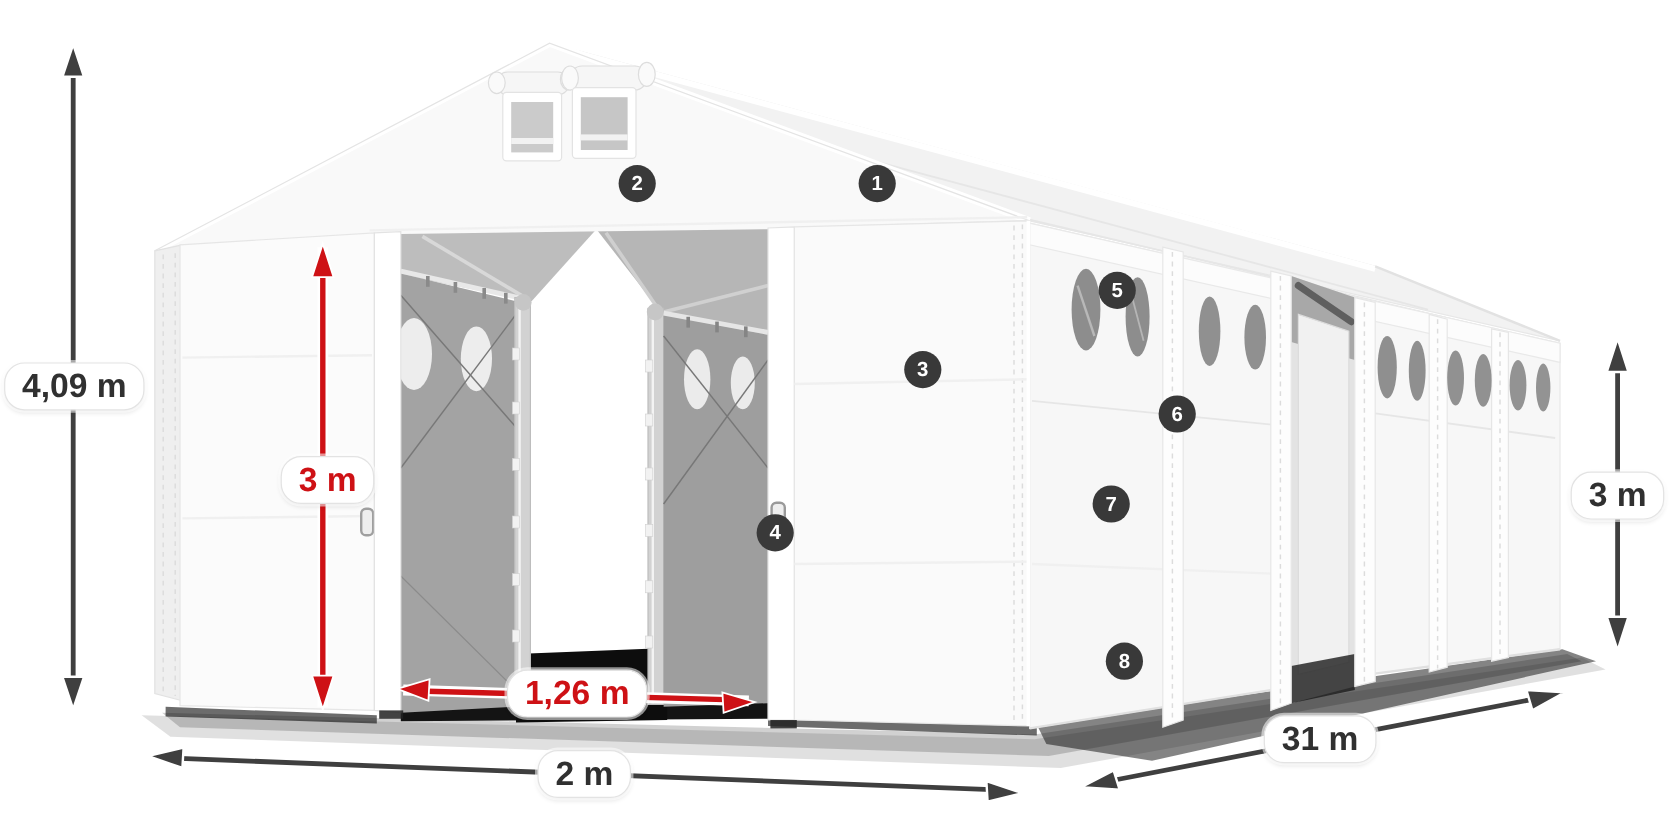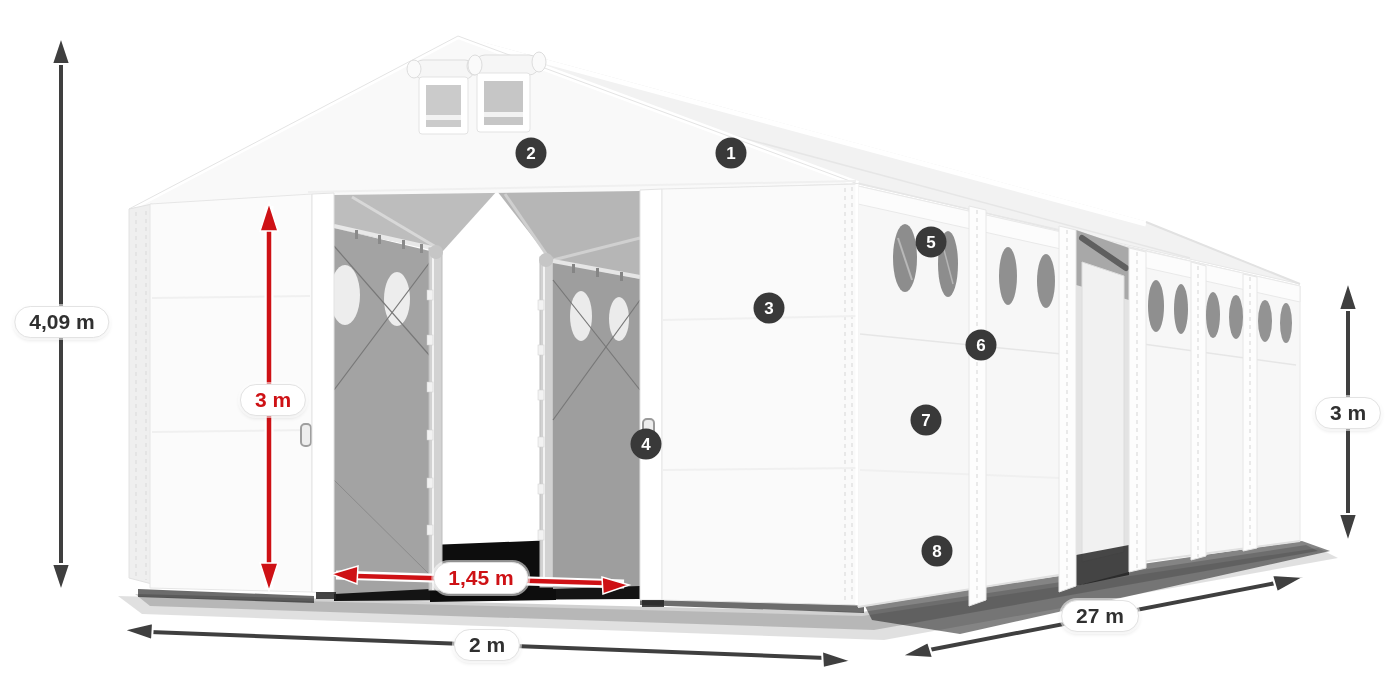--- a/index.html
+++ b/index.html
@@ -1,20 +1,20 @@
 <!DOCTYPE html>
 <html><head>
 <meta charset="utf-8">
 <style>
   html,body{margin:0;padding:0;background:#ffffff;}
   .stage{position:relative;width:1400px;height:700px;background:#ffffff;overflow:hidden;
          font-family:"Liberation Sans",sans-serif;}
   .stage svg{position:absolute;left:0;top:0;}
   .dim-label{position:absolute;transform:translate(-50%,-50%);background:#ffffff;
-    border:1px solid #e3e3e3;border-radius:17px;padding:3px 14px;font-size:21px;
+    border:1px solid #e3e3e3;border-radius:17px;padding:3px 14px;font-size:28px;
     font-weight:bold;color:#303030;white-space:nowrap;
     box-shadow:0 0 0 2px rgba(255,255,255,.55),0 2px 4px rgba(0,0,0,.12);}
   .dim-label.red{color:#ce1115;}
   .badge{position:absolute;transform:translate(-50%,-50%);width:31px;height:31px;
     border-radius:50%;background:#393939;color:#ffffff;font-size:17px;font-weight:bold;
     display:flex;align-items:center;justify-content:center;cursor:pointer;}
   .dash{stroke:#dcdcdc;stroke-width:1.2;stroke-dasharray:4 4;fill:none;}
   .seam{stroke:#e6e6e6;stroke-width:1.5;fill:none;}
   .crease{stroke:#f0f0f0;stroke-width:2;fill:none;}
 </style>
@@ -245,23 +245,23 @@
       <line x1="1348" y1="285" x2="1348" y2="539" stroke="#ffffff" stroke-width="9"></line>
       <line x1="1348" y1="308" x2="1348" y2="517" stroke="#3f3f3f" stroke-width="4"></line>
       <polygon points="1348,282 1339,310 1357,310" fill="#3f3f3f" stroke="#ffffff" stroke-width="2"></polygon>
       <polygon points="1348,542 1339,514 1357,514" fill="#3f3f3f" stroke="#ffffff" stroke-width="2"></polygon>
     </g>
   </g>
 </svg>
 
   <div class="dim-label" style="left:62px;top:322px">4,09 m</div>
   <div class="dim-label red" style="left:273px;top:400px">3 m</div>
-  <div class="dim-label red" style="left:481px;top:578px">1,45 m</div>
+  <div class="dim-label red" style="left:481px;top:578px">1,26 m</div>
   <div class="dim-label" style="left:487px;top:645px">2 m</div>
-  <div class="dim-label" style="left:1100px;top:616px">27 m</div>
+  <div class="dim-label" style="left:1100px;top:616px">31 m</div>
   <div class="dim-label" style="left:1348px;top:413px">3 m</div>
 
   <div class="badge" style="left:731px;top:153px">1</div>
   <div class="badge" style="left:531px;top:153px">2</div>
   <div class="badge" style="left:769px;top:308px">3</div>
   <div class="badge" style="left:646px;top:444px">4</div>
   <div class="badge" style="left:931px;top:242px">5</div>
   <div class="badge" style="left:981px;top:345px">6</div>
   <div class="badge" style="left:926px;top:420px">7</div>
   <div class="badge" style="left:937px;top:551px">8</div>

